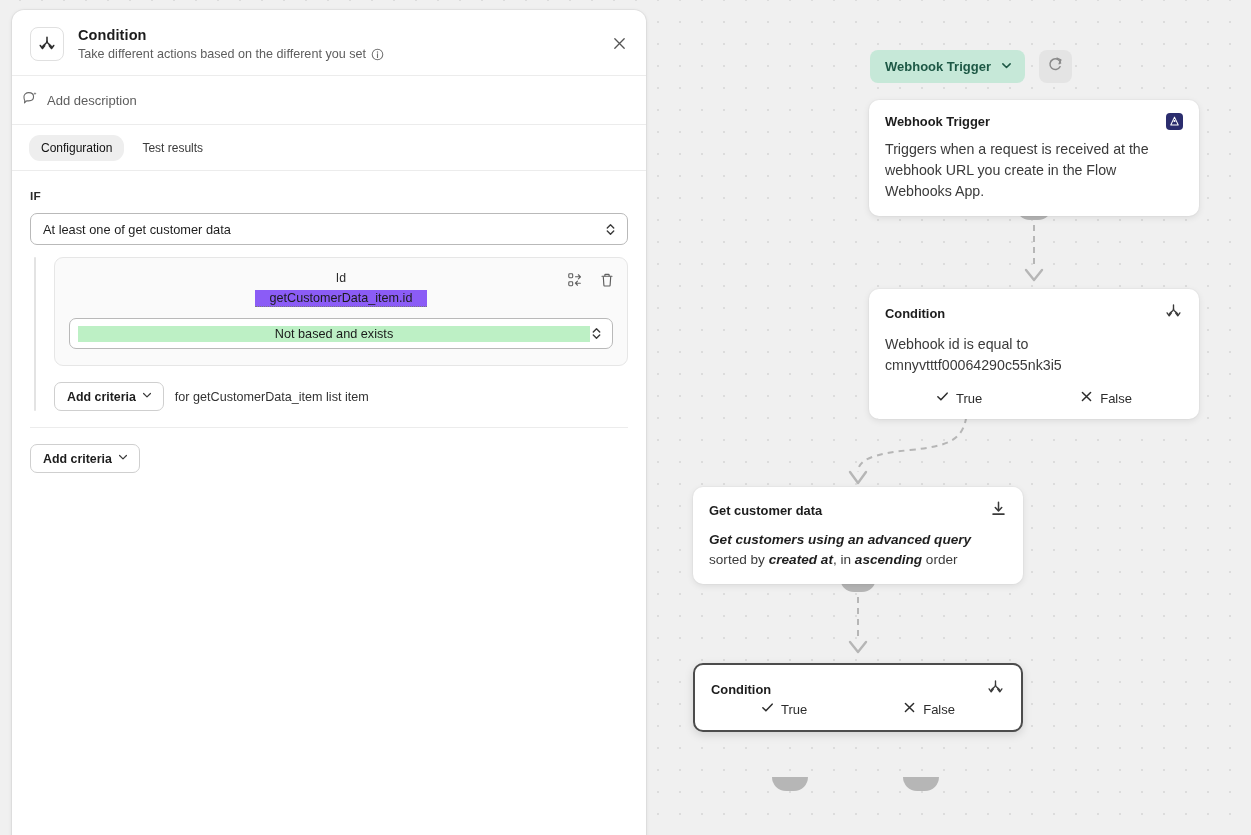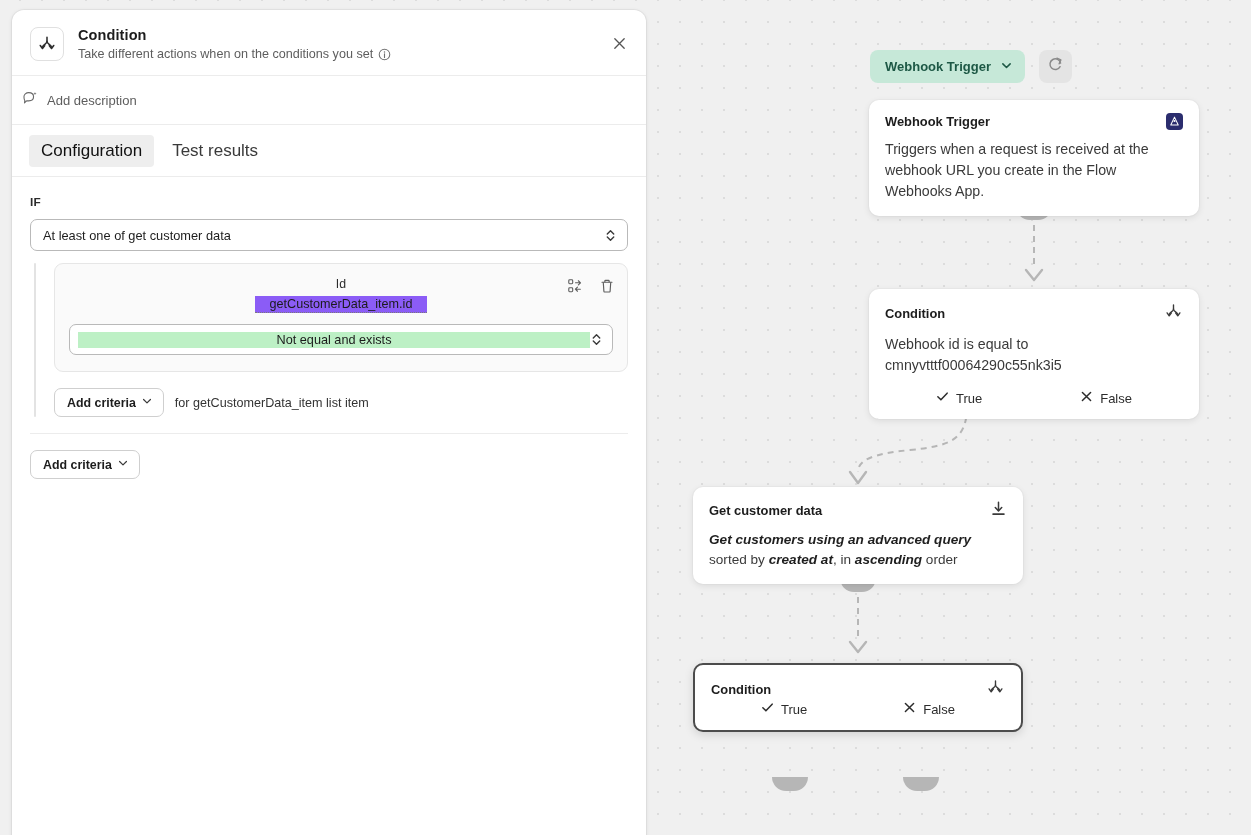--- a/index.html
+++ b/index.html
@@ -67,22 +67,22 @@
     cursor: pointer;
   }
   .desc-label { font-size: 13px; color: #5d5d5d; }
 
   .tabs {
     display: flex; gap: 6px;
     padding: 10px 17px 9px 17px;
     border-bottom: 1px solid #ececec;
   }
   .tab {
-    font-size: 17px; color: #3a3a3a;
-    padding: 6px 12px; border-radius: 4px; cursor: pointer;
+    font-size: 12px; color: #3a3a3a;
+    padding: 6px 12px; border-radius: 11px; cursor: pointer;
   }
   .tab.active { background: #eeeeee; color: #111; }
 
   .body-area { padding: 18px 18px 0 18px; }
   .if-label {
     font-size: 11.8px; font-weight: bold; color: #2b2b2b;
     letter-spacing: .2px; margin-bottom: 10px;
   }
 
   .select-box {
@@ -361,21 +361,21 @@
       <svg width="20" height="20" viewBox="0 0 22 22">
         <path d="M11 3.5 L11 8 C11 11, 7 11.5, 6 14.5" stroke="#2e2e2e" stroke-width="1.7" fill="none" stroke-linecap="round"></path>
         <path d="M11 8 C11 11, 15 11.5, 16 14.5" stroke="#2e2e2e" stroke-width="1.7" fill="none" stroke-linecap="round"></path>
         <path d="M3.6 12.6 L6 16 L8.4 12.9" stroke="#2e2e2e" stroke-width="1.7" fill="none" stroke-linecap="round" stroke-linejoin="round"></path>
         <path d="M13.6 12.9 L16 16 L18.4 12.6" stroke="#2e2e2e" stroke-width="1.7" fill="none" stroke-linecap="round" stroke-linejoin="round"></path>
       </svg>
     </div>
     <div class="header-text">
       <div class="header-title">Condition</div>
       <div class="header-sub">
-        <span>Take different actions when on the conditions you set</span>
+        <span>Take different actions based on the different you set</span>
         <span class="info-icon">
           <svg width="13" height="13" viewBox="0 0 14 14">
             <circle cx="7" cy="7" r="5.7" stroke="#6f6f6f" stroke-width="1.1" fill="none"></circle>
             <circle cx="7" cy="4.3" r="0.78" fill="#6f6f6f"></circle>
             <path d="M7 6.3 L7 10.1" stroke="#6f6f6f" stroke-width="1.2" stroke-linecap="round"></path>
           </svg>
         </span>
       </div>
     </div>
     <div class="close-btn">
@@ -434,21 +434,21 @@
             </span>
             <span class="icon-btn">
               <svg width="16" height="16" viewBox="0 0 18 18">
                 <path d="M3.4 4.8 L14.6 4.8" stroke="#5e5e5e" stroke-width="1.3" stroke-linecap="round"></path>
                 <path d="M6.6 4.8 L6.6 3.3 C6.6 2.9 6.9 2.6 7.3 2.6 L10.7 2.6 C11.1 2.6 11.4 2.9 11.4 3.3 L11.4 4.8" stroke="#5e5e5e" stroke-width="1.3" fill="none" stroke-linejoin="round"></path>
                 <path d="M4.8 4.8 L5.5 15 C5.5 15.4 5.8 15.7 6.2 15.7 L11.8 15.7 C12.2 15.7 12.5 15.4 12.5 15 L13.2 4.8" stroke="#5e5e5e" stroke-width="1.3" fill="none" stroke-linejoin="round"></path>
               </svg>
             </span>
           </div>
           <div class="crit-select">
-            <span class="green-val">Not equal and exists</span>
+            <span class="green-val">Not based and exists</span>
             <span class="chev-stack">
               <svg width="13" height="17" viewBox="0 0 12 18">
                 <path d="M2.6 7.3 L6 4 L9.4 7.3" stroke="#3a3a3a" stroke-width="1.5" fill="none" stroke-linecap="round" stroke-linejoin="round"></path>
                 <path d="M2.6 10.7 L6 14 L9.4 10.7" stroke="#3a3a3a" stroke-width="1.5" fill="none" stroke-linecap="round" stroke-linejoin="round"></path>
               </svg>
             </span>
           </div>
         </div>
 
         <div class="addrow">

